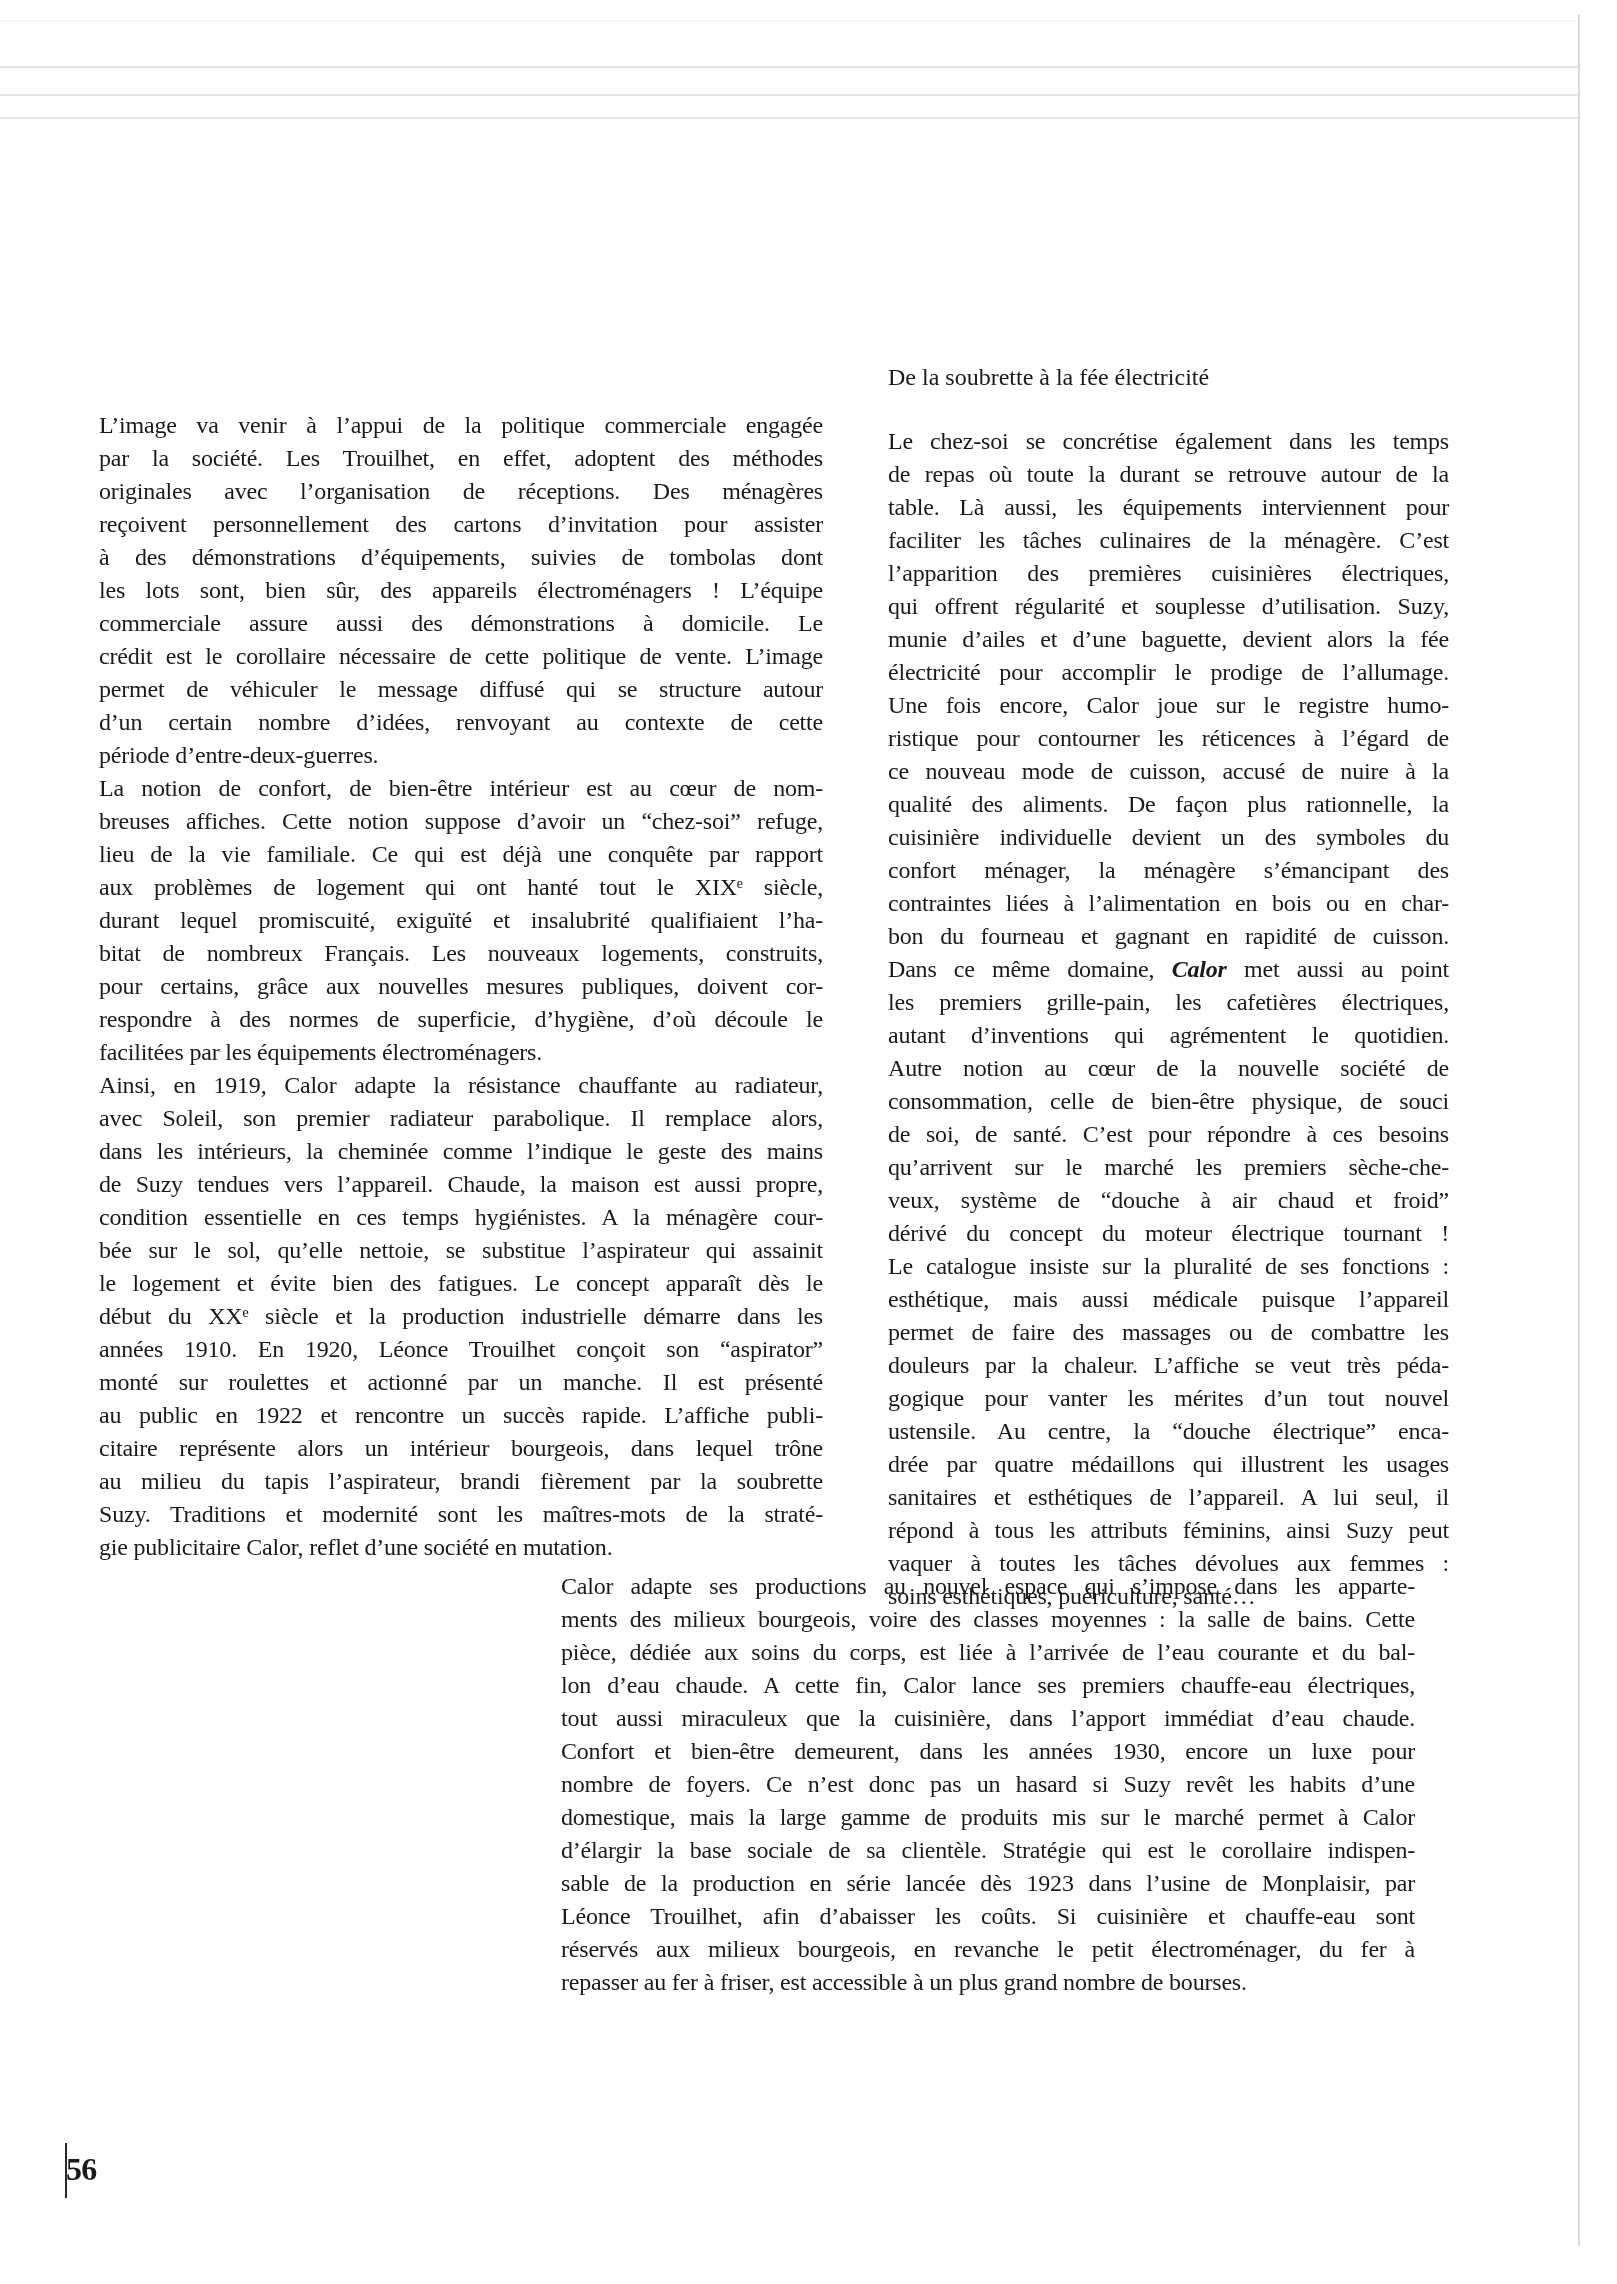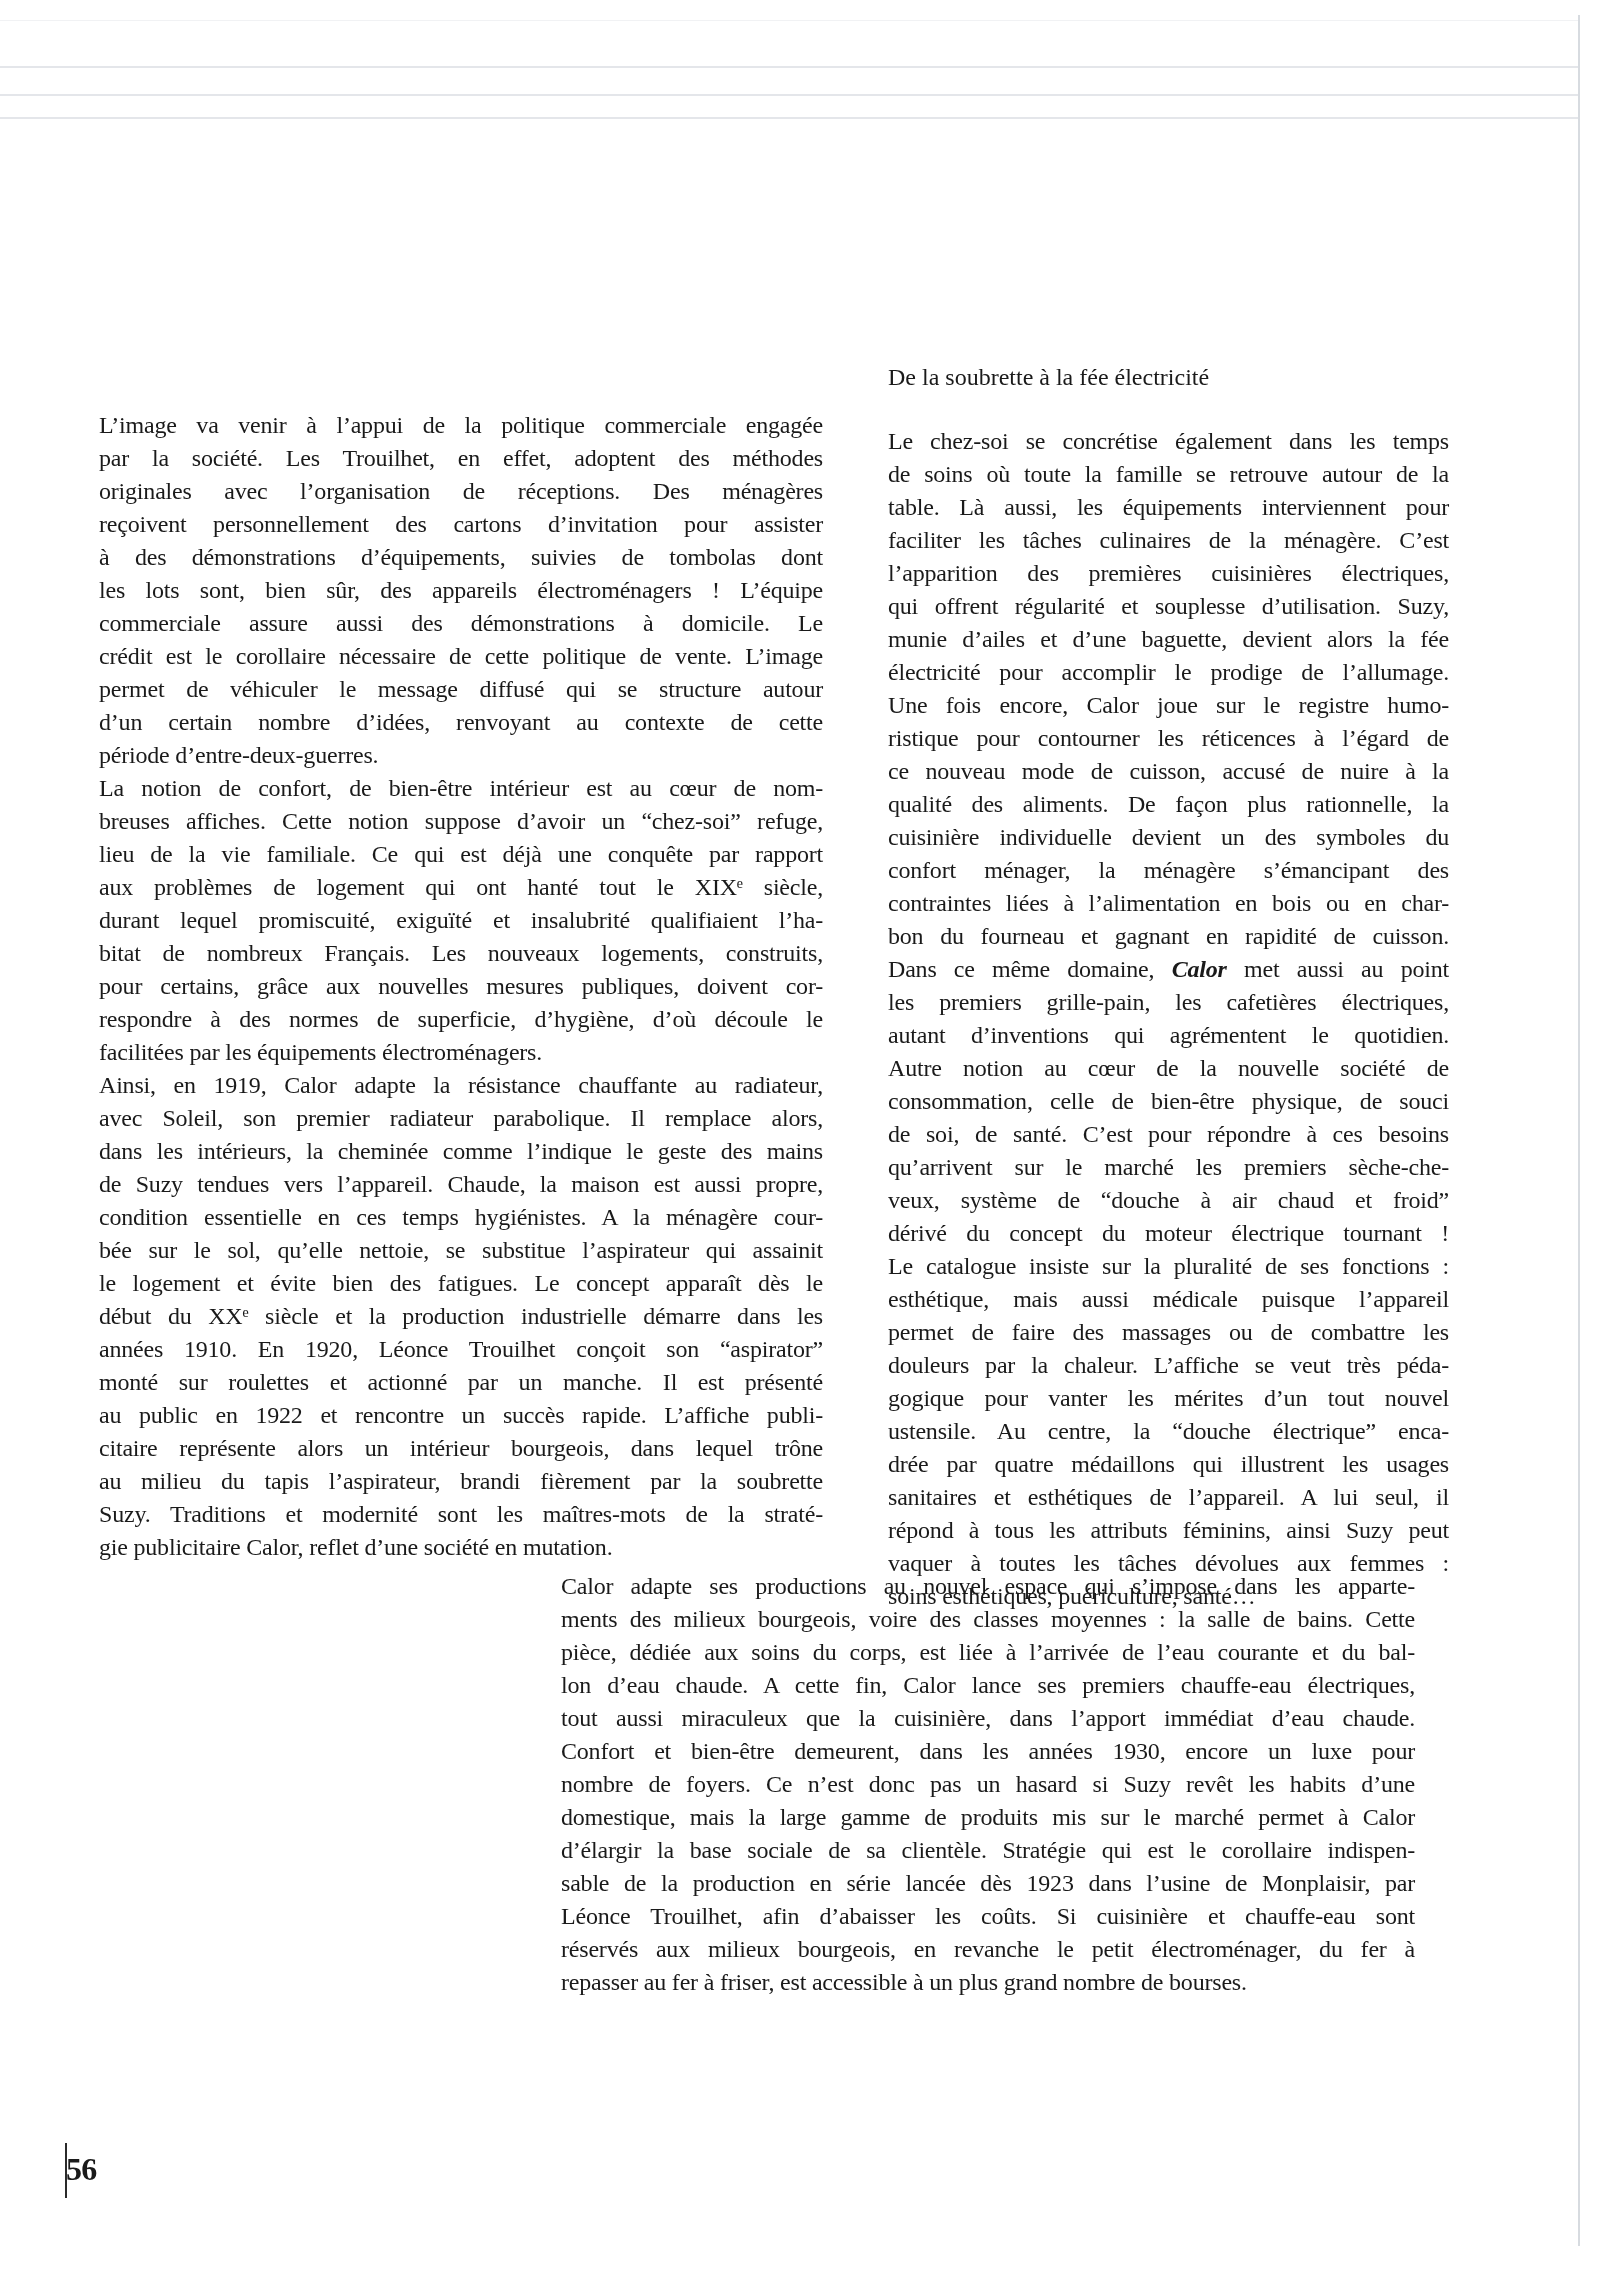--- a/index.html
+++ b/index.html
@@ -116,21 +116,21 @@
     <span class="line">au milieu du tapis l’aspirateur, brandi fièrement par la soubrette</span>
     <span class="line">Suzy. Traditions et modernité sont les maîtres-mots de la straté-</span>
     <span class="line last">gie publicitaire Calor, reflet d’une société en mutation.</span>
   </div>
 
 <div class="column" style="left:888px; top:361px; width:561px;">
   <div class="heading">De la soubrette à la fée électricité</div>
   <div class="gap"></div>
   <div id="right-col">
       <span class="line">Le chez-soi se concrétise également dans les temps</span>
-      <span class="line">de soins où toute la famille se retrouve autour de la</span>
+      <span class="line">de repas où toute la durant se retrouve autour de la</span>
       <span class="line">table. Là aussi, les équipements interviennent pour</span>
       <span class="line">faciliter les tâches culinaires de la ménagère. C’est</span>
       <span class="line">l’apparition des premières cuisinières électriques,</span>
       <span class="line">qui offrent régularité et souplesse d’utilisation. Suzy,</span>
       <span class="line">munie d’ailes et d’une baguette, devient alors la fée</span>
       <span class="line">électricité pour accomplir le prodige de l’allumage.</span>
       <span class="line">Une fois encore, Calor joue sur le registre humo-</span>
       <span class="line">ristique pour contourner les réticences à l’égard de</span>
       <span class="line">ce nouveau mode de cuisson, accusé de nuire à la</span>
       <span class="line">qualité des aliments. De façon plus rationnelle, la</span>

